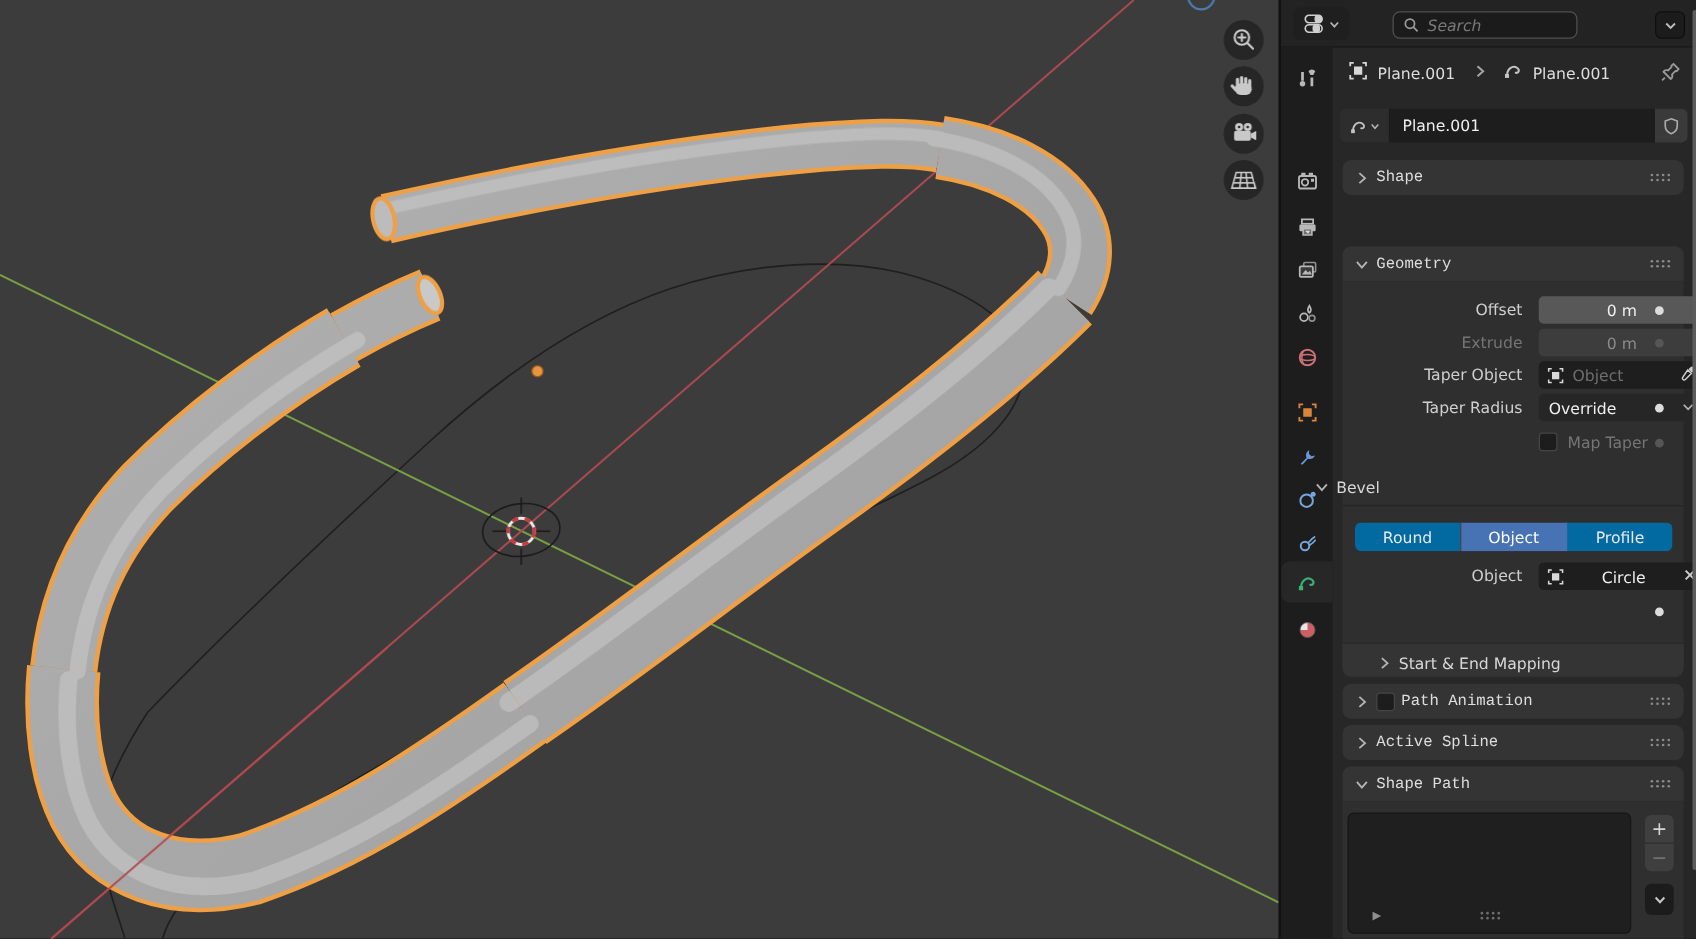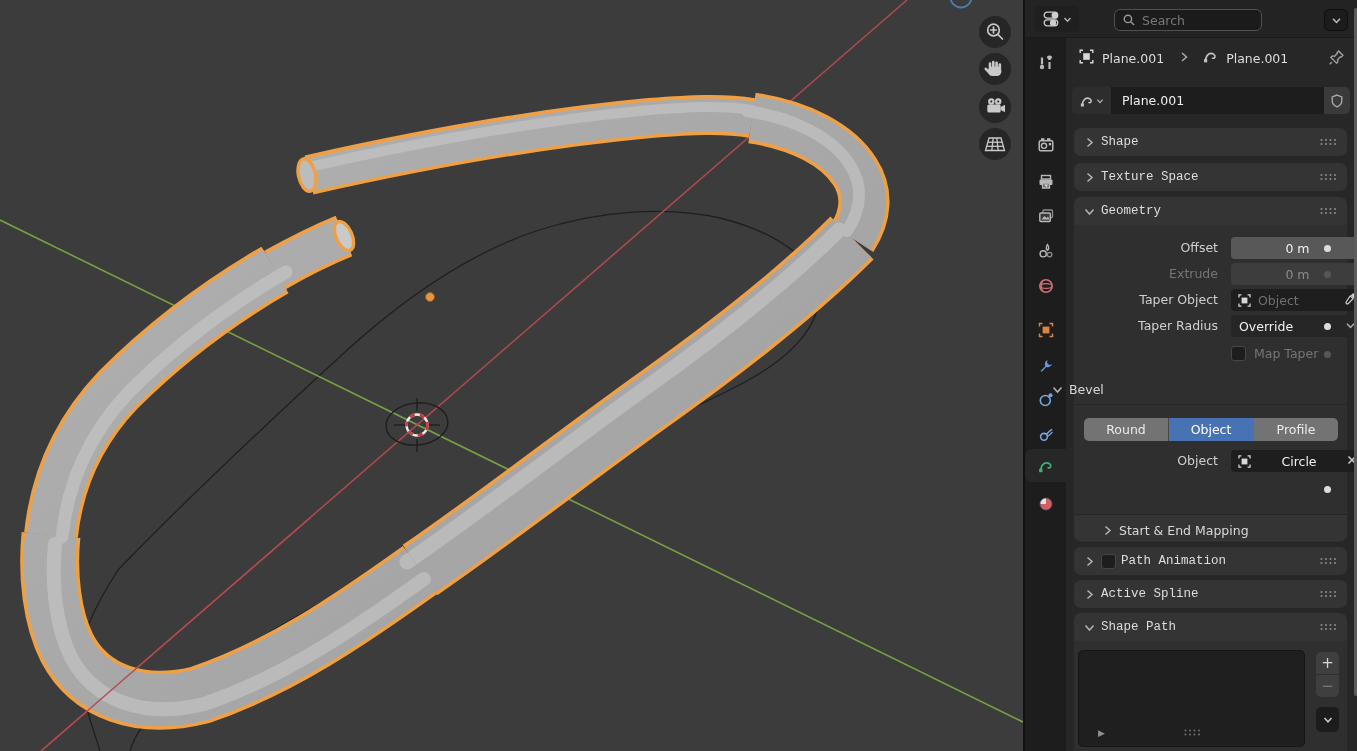--- a/index.html
+++ b/index.html
@@ -10,21 +10,21 @@
   
   .viewport{position:absolute;left:0;top:0;width:1023px;height:751px;background:#3c3c3c;}
   
   .props{position:absolute;left:1023px;top:0;width:334px;height:751px;background:#272727;
          border-left:2px solid #121212;}
   .props-header{position:absolute;left:0;top:0;width:334px;height:38px;background:#232323;
                 border-bottom:1px solid #1a1a1a;}
   .editor-type-btn{position:absolute;left:10px;top:6px;width:44px;height:26px;background:#1f1f1f;
                    border-radius:5px;display:flex;align-items:center;justify-content:center;gap:2px;}
   .search-box{position:absolute;left:89px;top:9px;width:148px;height:22px;background:#1b1b1b;
-              border:1px solid #505050;border-radius:6px;display:flex;align-items:center;padding:0 7px;gap:6px;}
+              border:1px solid #505050;border-radius:6px;display:flex;align-items:center;padding:0 7px;gap:6px;font-style:italic;}
   .search-box span{color:#797979;font-size:12.5px;}
   .hdr-collapse{position:absolute;left:299px;top:9px;width:24px;height:22px;background:#1c1c1c;
                 border:1px solid #0f0f0f;border-radius:5px;display:flex;align-items:center;justify-content:center;}
   .rail{position:absolute;left:0;top:38px;width:41px;height:713px;background:#1d1d1d;}
   .rail-tab{position:absolute;left:0;width:41px;height:33px;display:flex;align-items:center;justify-content:center;}
   .rail-tab.active{background:#272727;border-radius:7px 0 0 7px;}
   .crumbs{position:absolute;left:41px;top:42px;width:293px;height:32px;display:flex;align-items:center;}
   .crumbs .txt{color:#dedede;}
   .pin{position:absolute;left:302px;top:48px;}
   .name-row{position:absolute;left:47px;top:87px;width:278px;height:27px;display:flex;}
@@ -45,21 +45,21 @@
   .plabel.dis{color:#757575;margin-left:48px;}
   .pfield{position:absolute;left:157px;top:0;width:133px;height:22px;border-radius:4px;
           display:flex;align-items:center;justify-content:center;color:#f0f0f0;}
   .f-num{background:#585858;}
   .f-num.dis{background:#3d3d3d;color:#8b8b8b;}
   .f-obj{background:#1e1e1e;justify-content:flex-start;padding:0 6px;gap:6px;}
   .f-dd{background:#262626;justify-content:flex-start;padding:0 8px;}
   .dot{position:absolute;left:299px;width:7px;height:7px;border-radius:50%;background:#dcdcdc;}
   .dot.dim{background:#565656;}
   .tabrow{position:absolute;left:59px;top:418px;width:254px;height:23px;display:flex;border-radius:5px;overflow:hidden;}
-  .tabrow .tb{flex:1;background:#737373;color:#eaeaea;display:flex;align-items:center;justify-content:center;
+  .tabrow .tb{flex:1;background:#0369a1;color:#eaeaea;display:flex;align-items:center;justify-content:center;
               border-right:1px solid #474747;}
   .tabrow .tb:last-child{border-right:none;}
   .tabrow .tb.sel{background:#4772b3;color:#fff;border-right-color:#4772b3;}
   .checkbox{width:15px;height:15px;border-radius:3px;background:#1d1d1d;border:1px solid #454545;}
   .checkbox.on{background:#4772b3;border-color:#4772b3;display:flex;align-items:center;justify-content:center;}
   .sk-list{position:absolute;left:53px;top:650px;width:227px;height:97px;background:#1f1f1f;
            border:1px solid #161616;border-radius:5px;}
   .sk-btn{position:absolute;left:291px;width:23px;height:22px;background:#3f3f3f;color:#d5d5d5;
           display:flex;align-items:center;justify-content:center;font-size:15px;}
   .sk-btn.top{border-radius:5px 5px 0 0;top:652px;}
@@ -372,40 +372,20 @@
               <circle cx="16" cy="2.5" r="1.05"></circle>
               <circle cx="2.5" cy="6.5" r="1.05"></circle>
               <circle cx="7" cy="6.5" r="1.05"></circle>
               <circle cx="11.5" cy="6.5" r="1.05"></circle>
               <circle cx="16" cy="6.5" r="1.05"></circle>
             </g>
           </svg>
       </span>
     </div>
 
-    <div class="panel-h" style="top:163px">
-      <svg width="13" height="13" viewBox="0 0 13 13">
-          <polyline points="4.5,2.5 9,6.5 4.5,10.5" fill="none" stroke="#b4b4b4" stroke-width="1.5"></polyline>
-        </svg>
-      <span class="lbl">Texture Space</span>
-      <span class="grip">
-        <svg width="18" height="9" viewBox="0 0 18 9">
-            <g fill="#8a8a8a">
-              <circle cx="2.5" cy="2.5" r="1.05"></circle>
-              <circle cx="7" cy="2.5" r="1.05"></circle>
-              <circle cx="11.5" cy="2.5" r="1.05"></circle>
-              <circle cx="16" cy="2.5" r="1.05"></circle>
-              <circle cx="2.5" cy="6.5" r="1.05"></circle>
-              <circle cx="7" cy="6.5" r="1.05"></circle>
-              <circle cx="11.5" cy="6.5" r="1.05"></circle>
-              <circle cx="16" cy="6.5" r="1.05"></circle>
-            </g>
-          </svg>
-      </span>
-    </div>
 
     <div class="panel-h open" style="top:197px">
       <svg width="13" height="13" viewBox="0 0 13 13">
           <polyline points="2.5,4.5 6.5,9 10.5,4.5" fill="none" stroke="#b4b4b4" stroke-width="1.5"></polyline>
         </svg>
       <span class="lbl">Geometry</span>
       <span class="grip">
         <svg width="18" height="9" viewBox="0 0 18 9">
             <g fill="#8a8a8a">
               <circle cx="2.5" cy="2.5" r="1.05"></circle>

